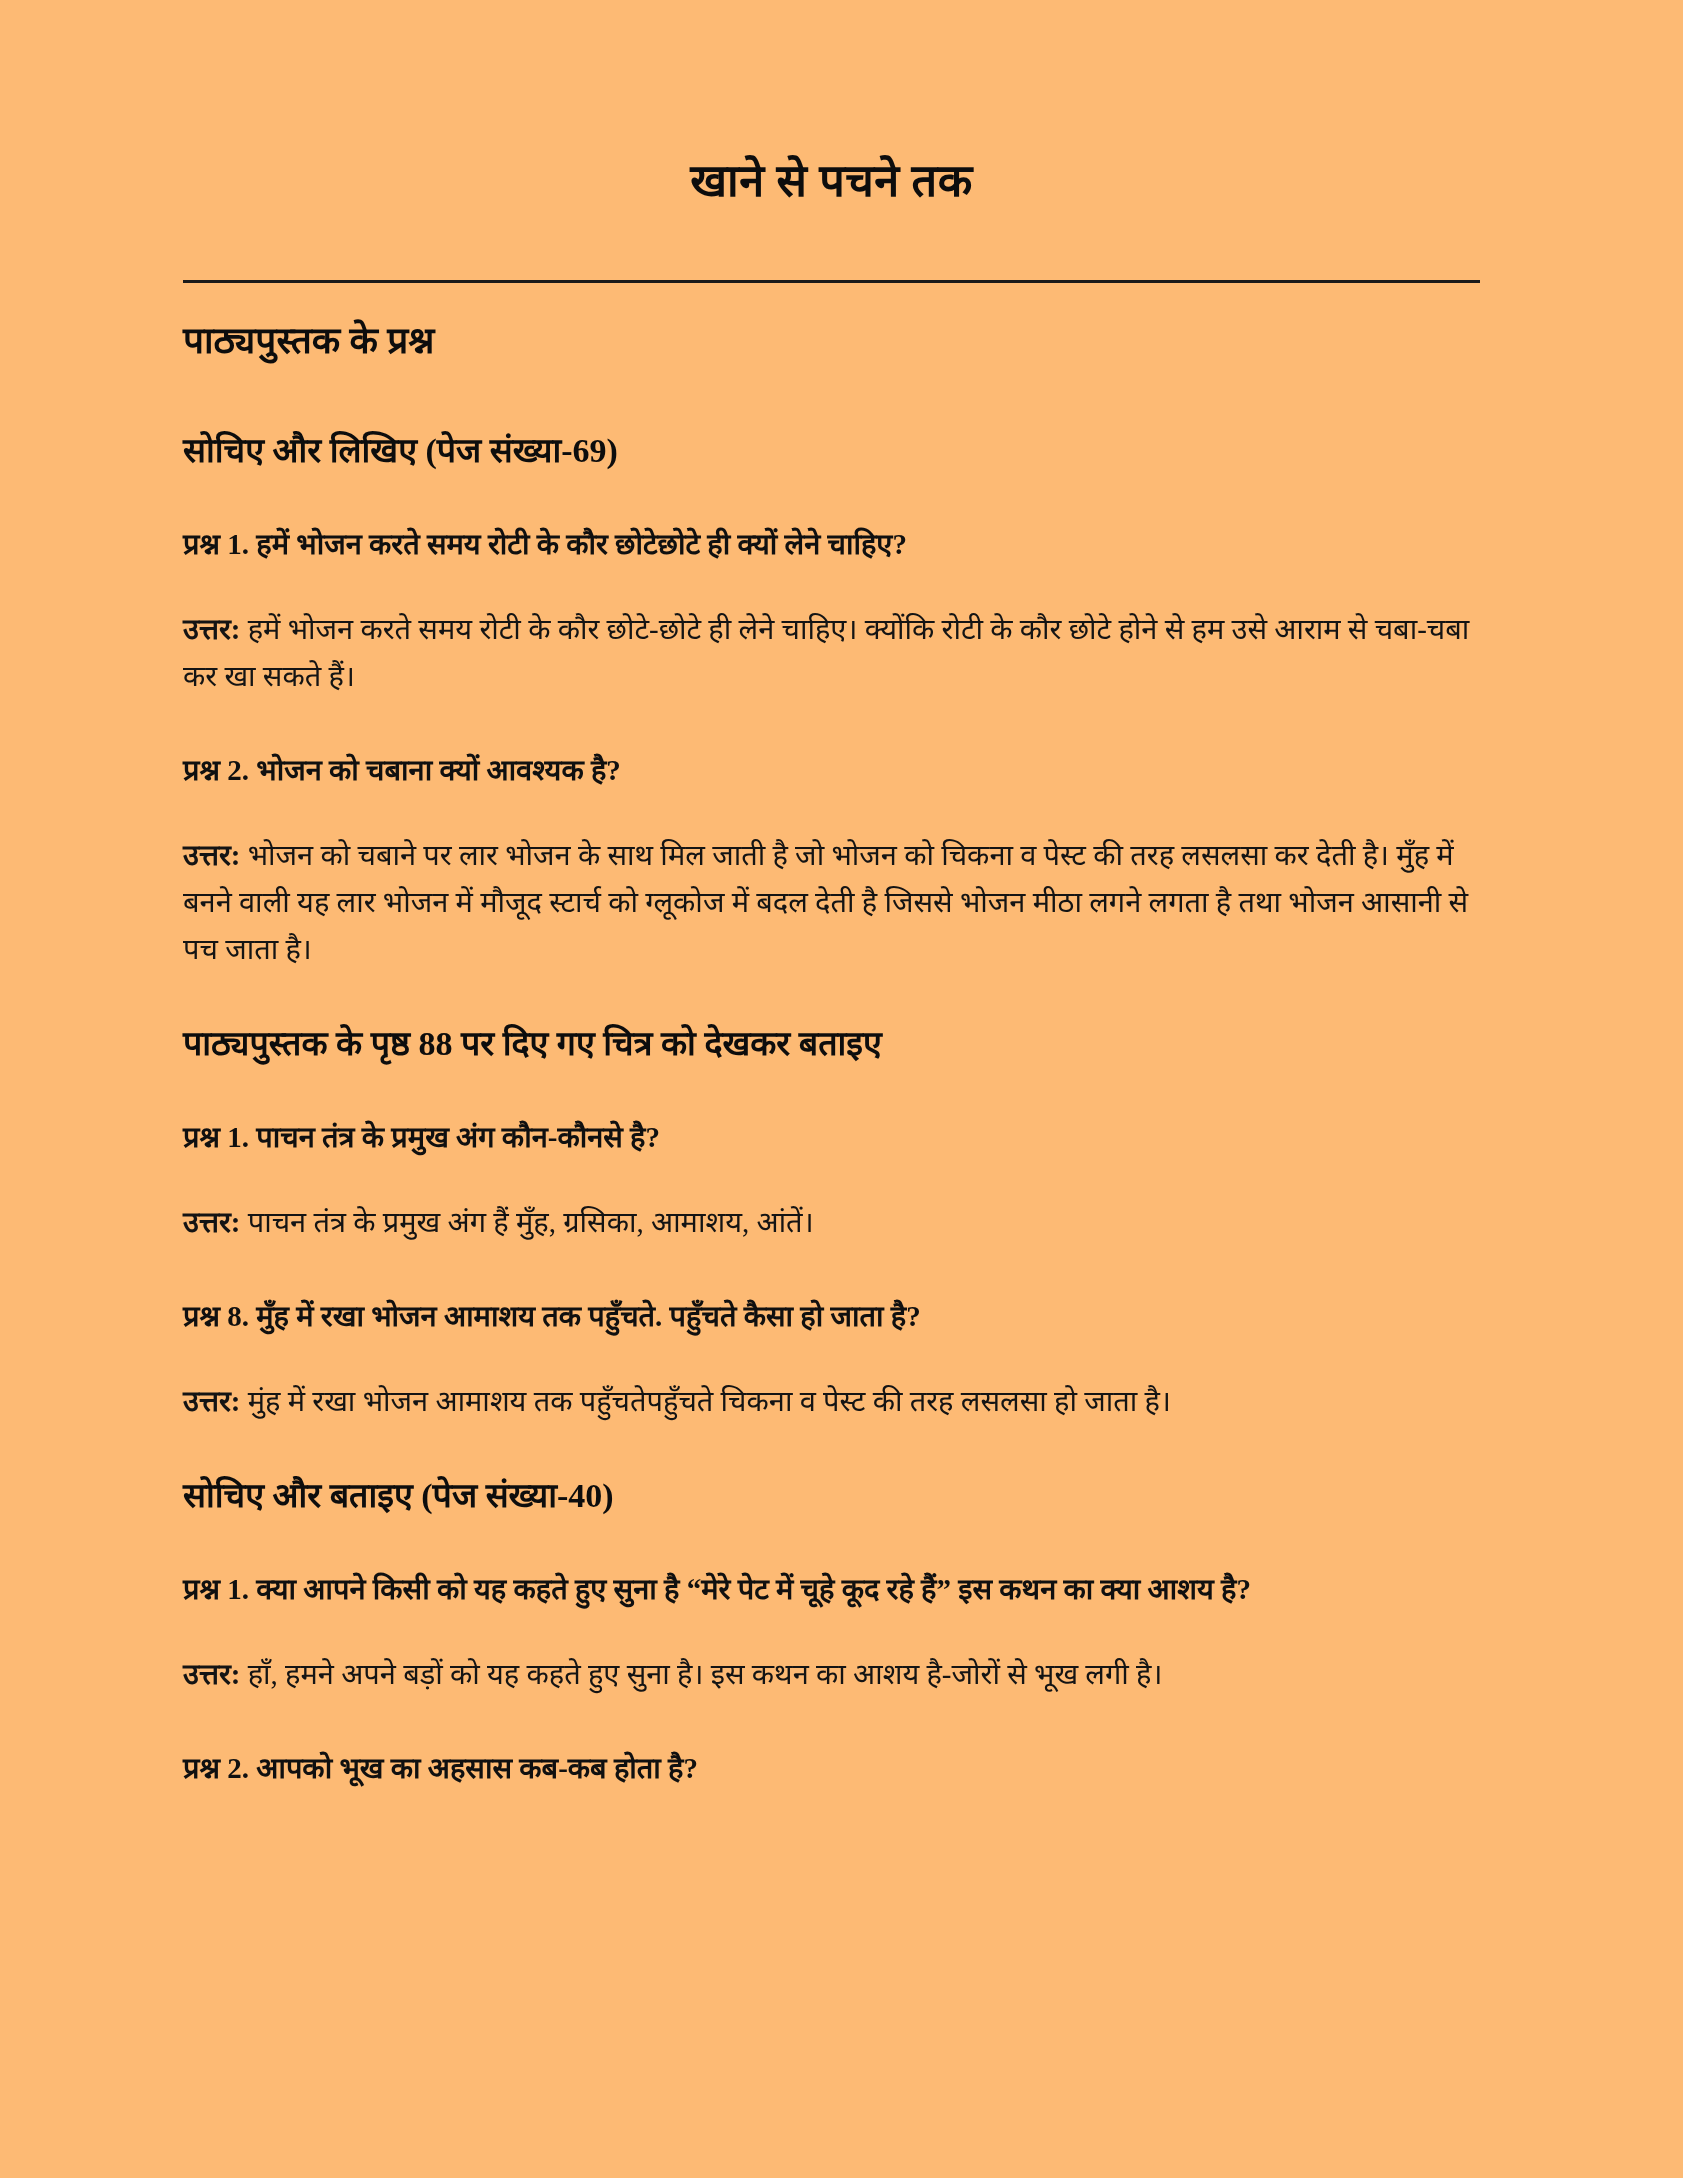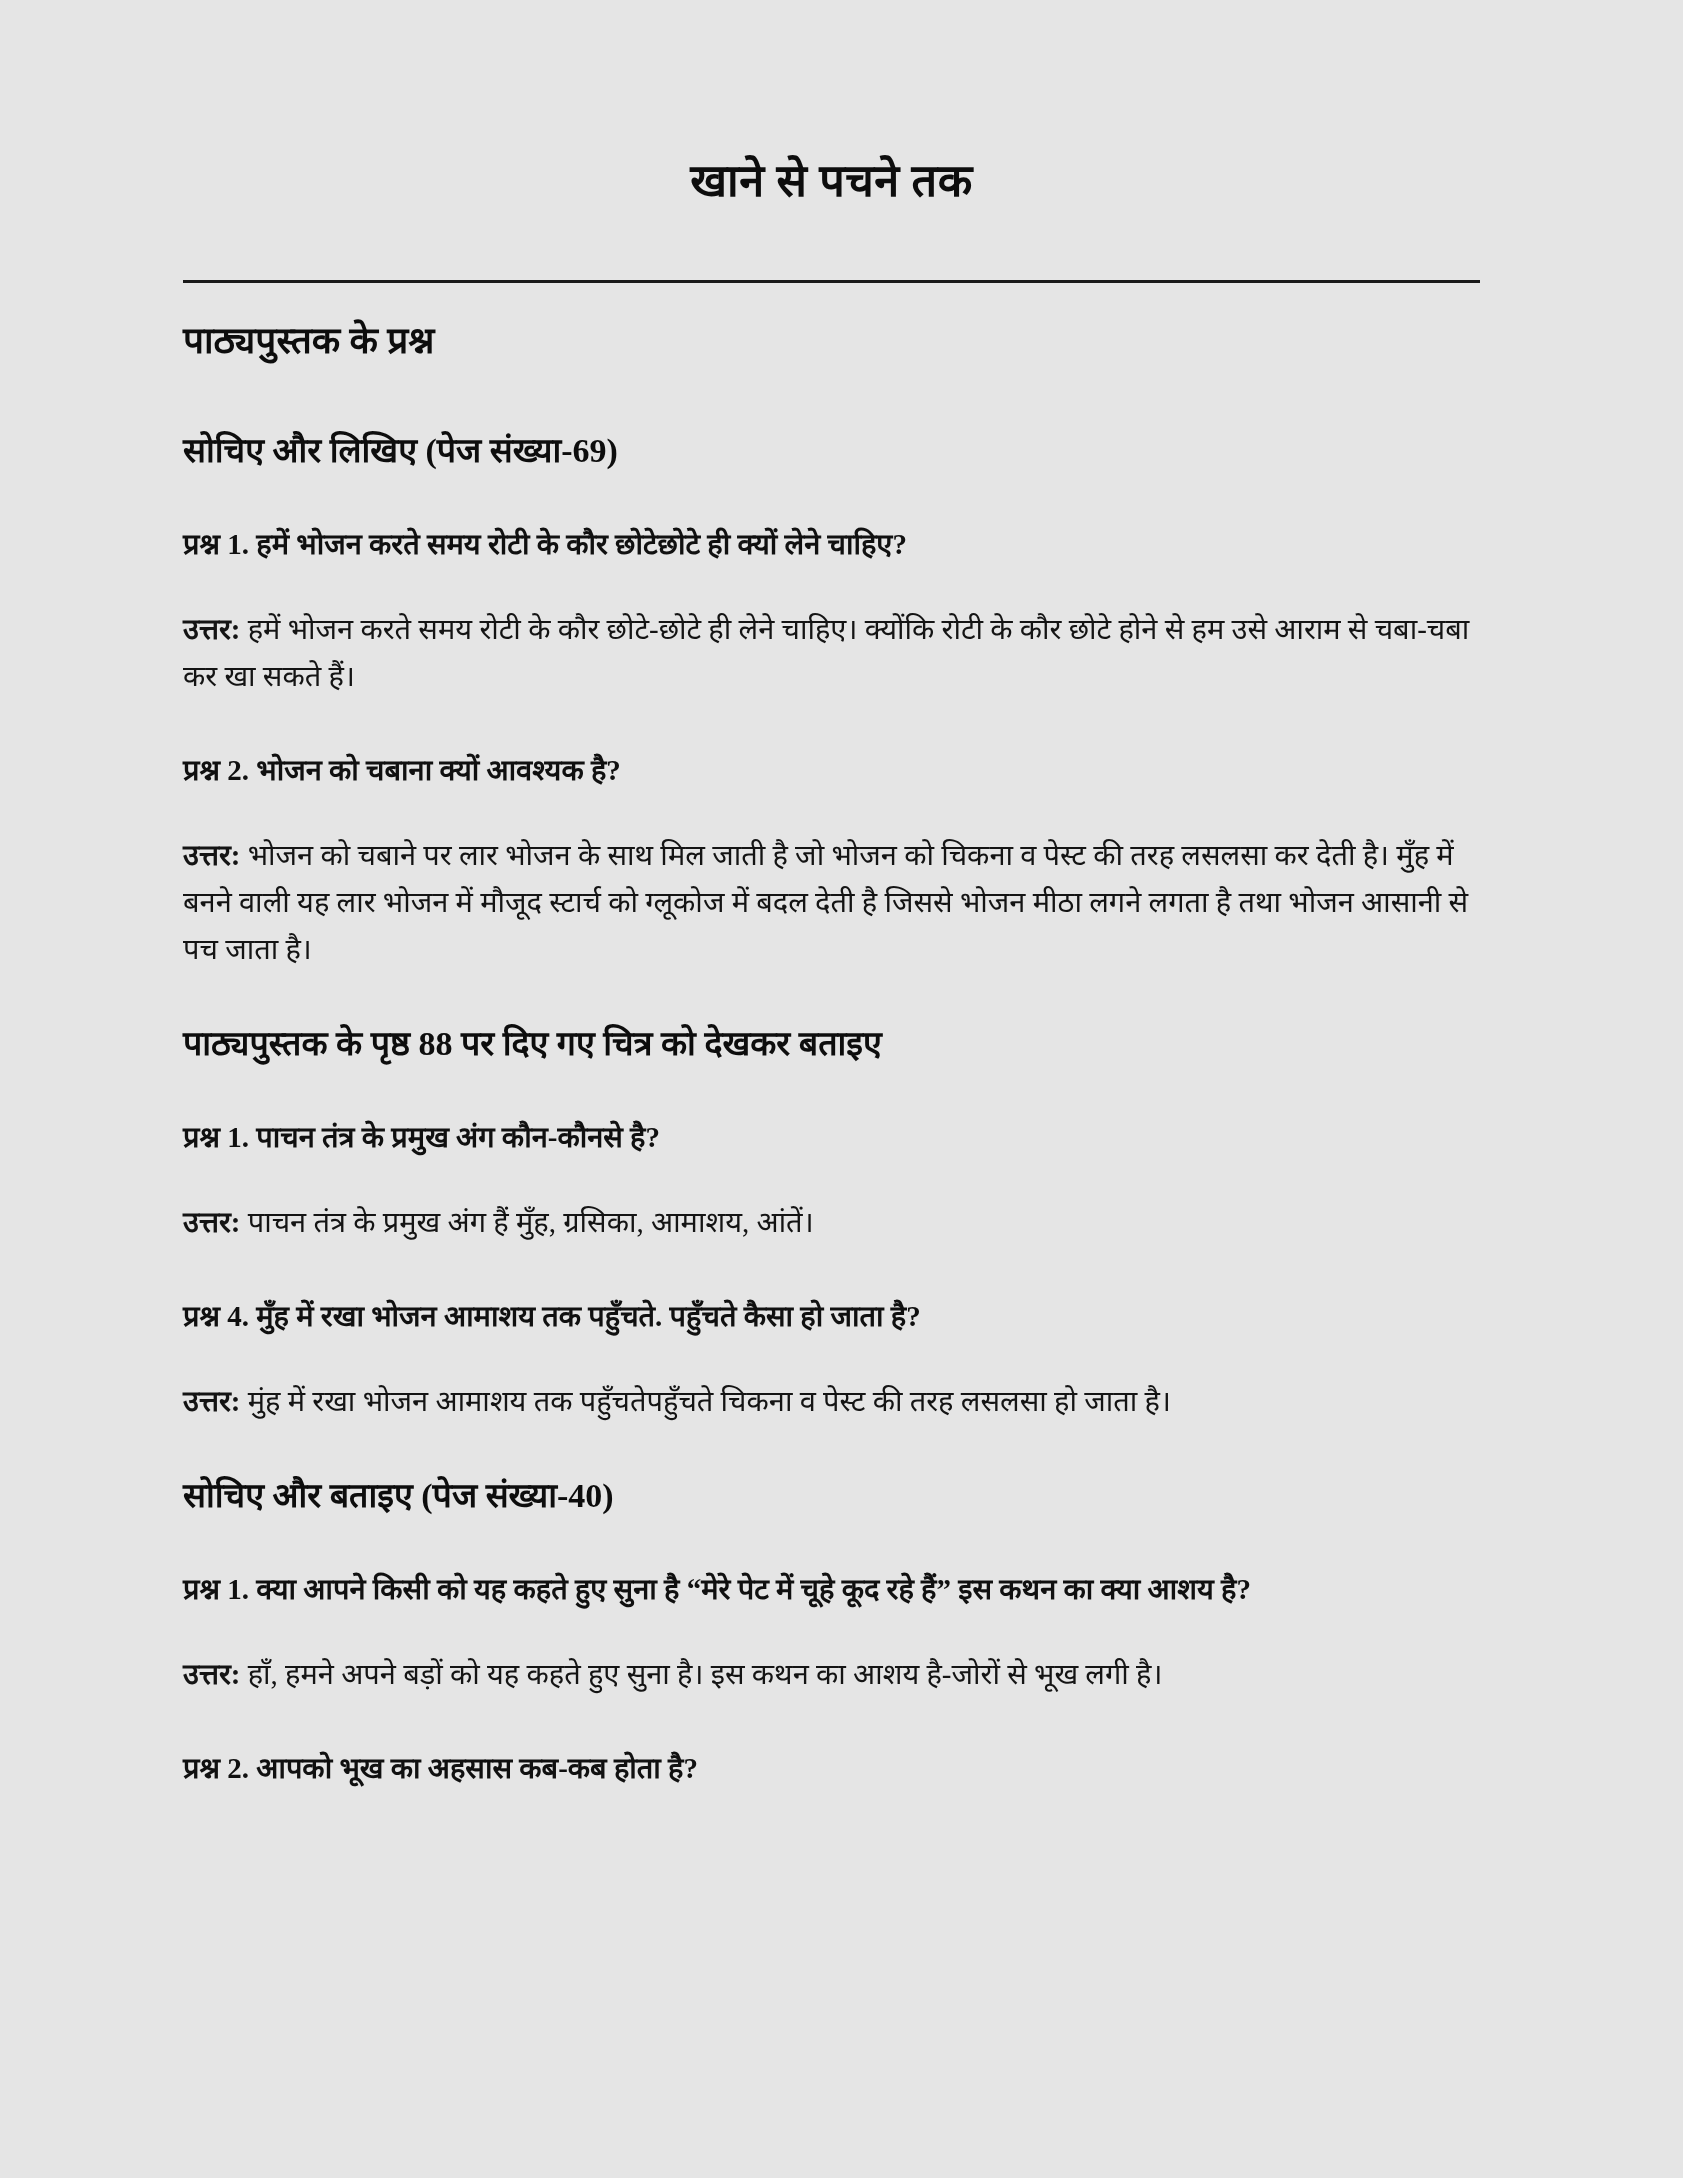--- a/index.html
+++ b/index.html
@@ -12,21 +12,21 @@
     min-height: 2178px;
     font-family: "Liberation Serif", "DejaVu Serif", serif;
     color: #111111;
     -webkit-font-smoothing: antialiased;
   }
   .page {
     width: 1683px;
     min-height: 2178px;
     box-sizing: border-box;
     padding: 153px 203px 119px 183px;
-    background: #e5e5e5;
+    background: #fdba74;
   }
   .doc-title {
     font-size: 45px;
     font-weight: bold;
     text-align: center;
     letter-spacing: 0.5px;
     margin: 0 0 71px 0;
     line-height: 1.25;
     color: #0d0d0d;
   }
@@ -109,21 +109,21 @@
 
   <div class="section-block">
     <h3 class="section-heading tight-top">पाठ्यपुस्तक के पृष्ठ 88 पर दिए गए चित्र को देखकर बताइए</h3>
 
     <div class="qa-block">
       <p class="question">प्रश्न 1. पाचन तंत्र के प्रमुख अंग कौन-कौनसे है?</p>
       <p class="answer"><span class="ans-label">उत्तर:</span><span> पाचन तंत्र के प्रमुख अंग हैं मुँह, ग्रसिका, आमाशय, आंतें।</span></p>
     </div>
 
     <div class="qa-block">
-      <p class="question">प्रश्न 4. मुँह में रखा भोजन आमाशय तक पहुँचते. पहुँचते कैसा हो जाता है?</p>
+      <p class="question">प्रश्न 8. मुँह में रखा भोजन आमाशय तक पहुँचते. पहुँचते कैसा हो जाता है?</p>
       <p class="answer"><span class="ans-label">उत्तर:</span><span> मुंह में रखा भोजन आमाशय तक पहुँचतेपहुँचते चिकना व पेस्ट की तरह लसलसा हो जाता है।</span></p>
     </div>
   </div>
 
   <div class="section-block">
     <h3 class="section-heading tight-top">सोचिए और बताइए (पेज संख्या-40)</h3>
 
     <div class="qa-block">
       <p class="question">प्रश्न 1. क्या आपने किसी को यह कहते हुए सुना है “मेरे पेट में चूहे कूद रहे हैं” इस कथन का क्या आशय है?</p>
       <p class="answer"><span class="ans-label">उत्तर:</span><span> हाँ, हमने अपने बड़ों को यह कहते हुए सुना है। इस कथन का आशय है-जोरों से भूख लगी है।</span></p>

